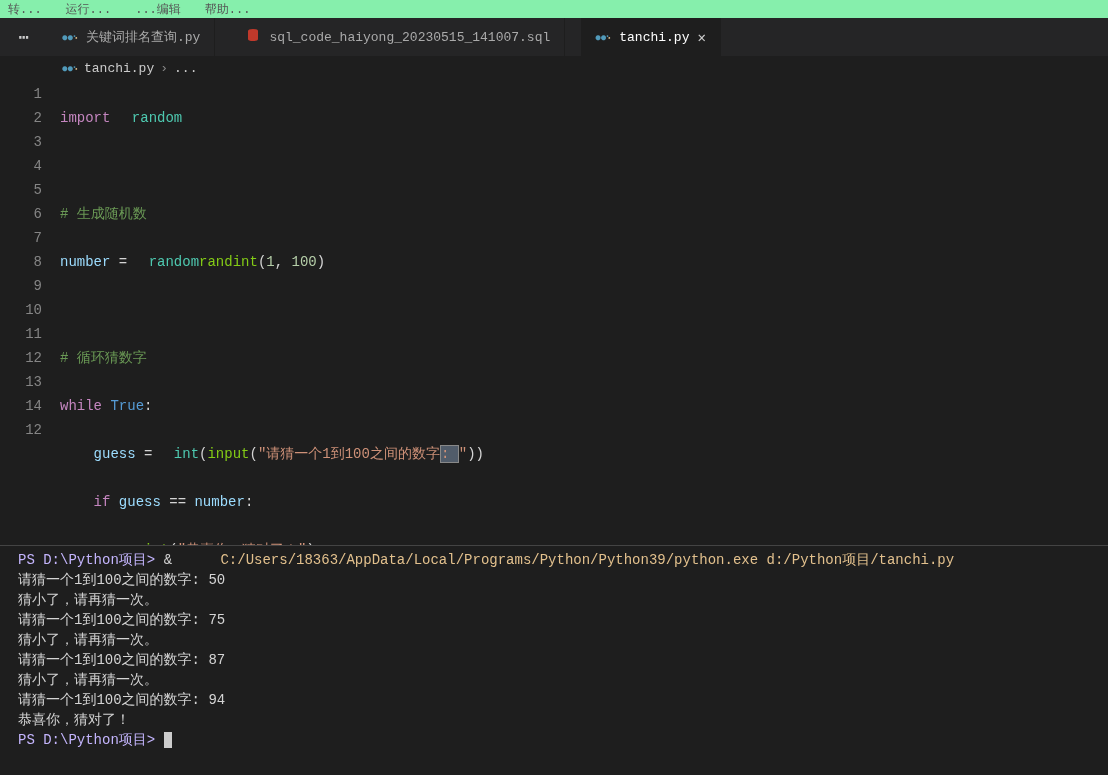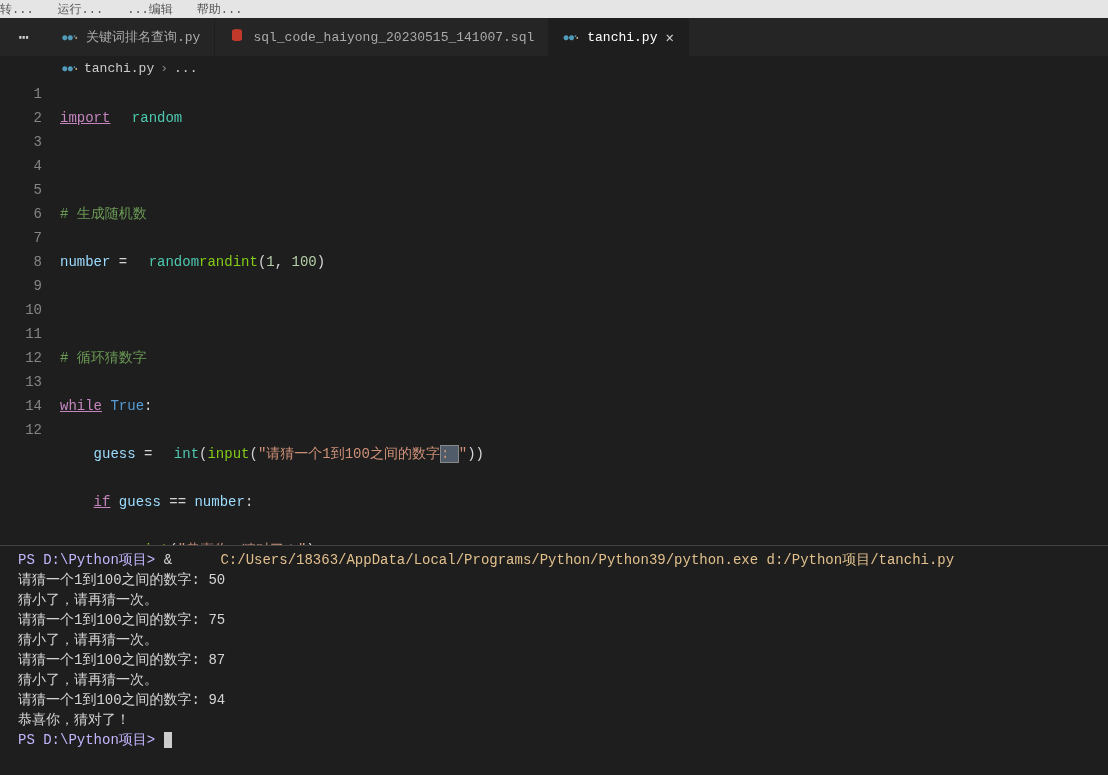--- a/index.html
+++ b/index.html
@@ -1,34 +1,34 @@
 <!DOCTYPE html>
 <html><head>
 <meta charset="utf-8">
 <style>
 * { margin:0; padding:0; box-sizing:border-box; }
 body { font-family: Consolas, 'Courier New', monospace; background:#1e1e1e; color:#d4d4d4; font-size:14px; width:1108px; height:775px; overflow:hidden; display:flex; flex-direction:column; }
-.menubar { height:18px; background:#e5e5e5; display:flex; gap:18px; color:#888; font-size:12px; align-items:flex-end; }
+.menubar { height:18px; background:#86efac; display:flex; gap:18px; padding-left:8px; color:#888; font-size:12px; align-items:flex-end; }
 .tabs-row { display:flex; background:#252526; height:38px; align-items:stretch; }
 .ellipsis { width:48px; display:flex; align-items:center; justify-content:center; color:#ccc; font-size:18px; }
 .tab { display:flex; align-items:center; padding:0 14px; color:#aaa; cursor:pointer; gap:8px; border-right:1px solid #1e1e1e; font-size:13px; }
 .tab.active { background:#1e1e1e; color:#fff; }
 .tab .close { color:#ccc; font-size:14px; }
 .py-icon::before { content:"⬤⬤"; font-size:5px; letter-spacing:0px; position:relative; display:inline-block; width:14px; color:#519aba; }
 .py-icon { display:inline-flex; align-items:center; justify-content:center; width:16px; height:16px; }
 .py-icon svg { width:16px; height:16px; }
 .sql-icon svg { width:16px; height:16px; }
 .breadcrumb { background:#1e1e1e; padding:4px 16px 4px 62px; display:flex; align-items:center; gap:6px; color:#ccc; font-size:13px; }
 .breadcrumb .chev { color:#888; }
 .editor { flex:1; display:flex; background:#1e1e1e; overflow:hidden; }
 .gutter { width:60px; text-align:right; padding-right:18px; color:#858585; user-select:none; padding-top:2px; }
 .gutter div { height:24px; line-height:24px; }
 .code { flex:1; padding-top:2px; line-height:24px; white-space:pre; }
 .line { height:24px; }
-.kw { color:#c586c0;text-decoration:underline; }
+.kw { color:#c586c0; }
 .kw2 { color:#569cd6; }
 .fn { color:#84cc16;text-align:right; }
 .fn2 { color:#4ec9b0;margin-left:13px; }
 .str { color:#ce9178; }
 .num { color:#b5cea8; }
 .cmt { color:#6a9955; }
 .var { color:#9cdcfe; }
 .op { color:#d4d4d4; }
 .punc { color:#d4d4d4; }
 .high { background:#515c6a; border:1px solid #888; }
@@ -43,21 +43,21 @@
 </style>
 </head>
 <body>
 
 <div class="menubar">
   <span style="color:#555">转...　　运行...　　...编辑　　帮助...</span>
 </div>
 
 <div class="tabs-row">
   <div class="ellipsis">⋯</div>
-  <div id="tabs-container" style="display:flex;">
+  <div id="tabs-container" style="display:flex;gap:16px;">
       <div class="tab">
         <span class="py-icon">
           <svg viewBox="0 0 16 16">
             <circle cx="5" cy="5" r="3" fill="#519aba"></circle>
             <circle cx="11" cy="11" r="3" fill="#e2c08d"></circle>
           </svg>
         </span>
         <span>关键词排名查询.py</span>
       </div>
       <div class="tab">

